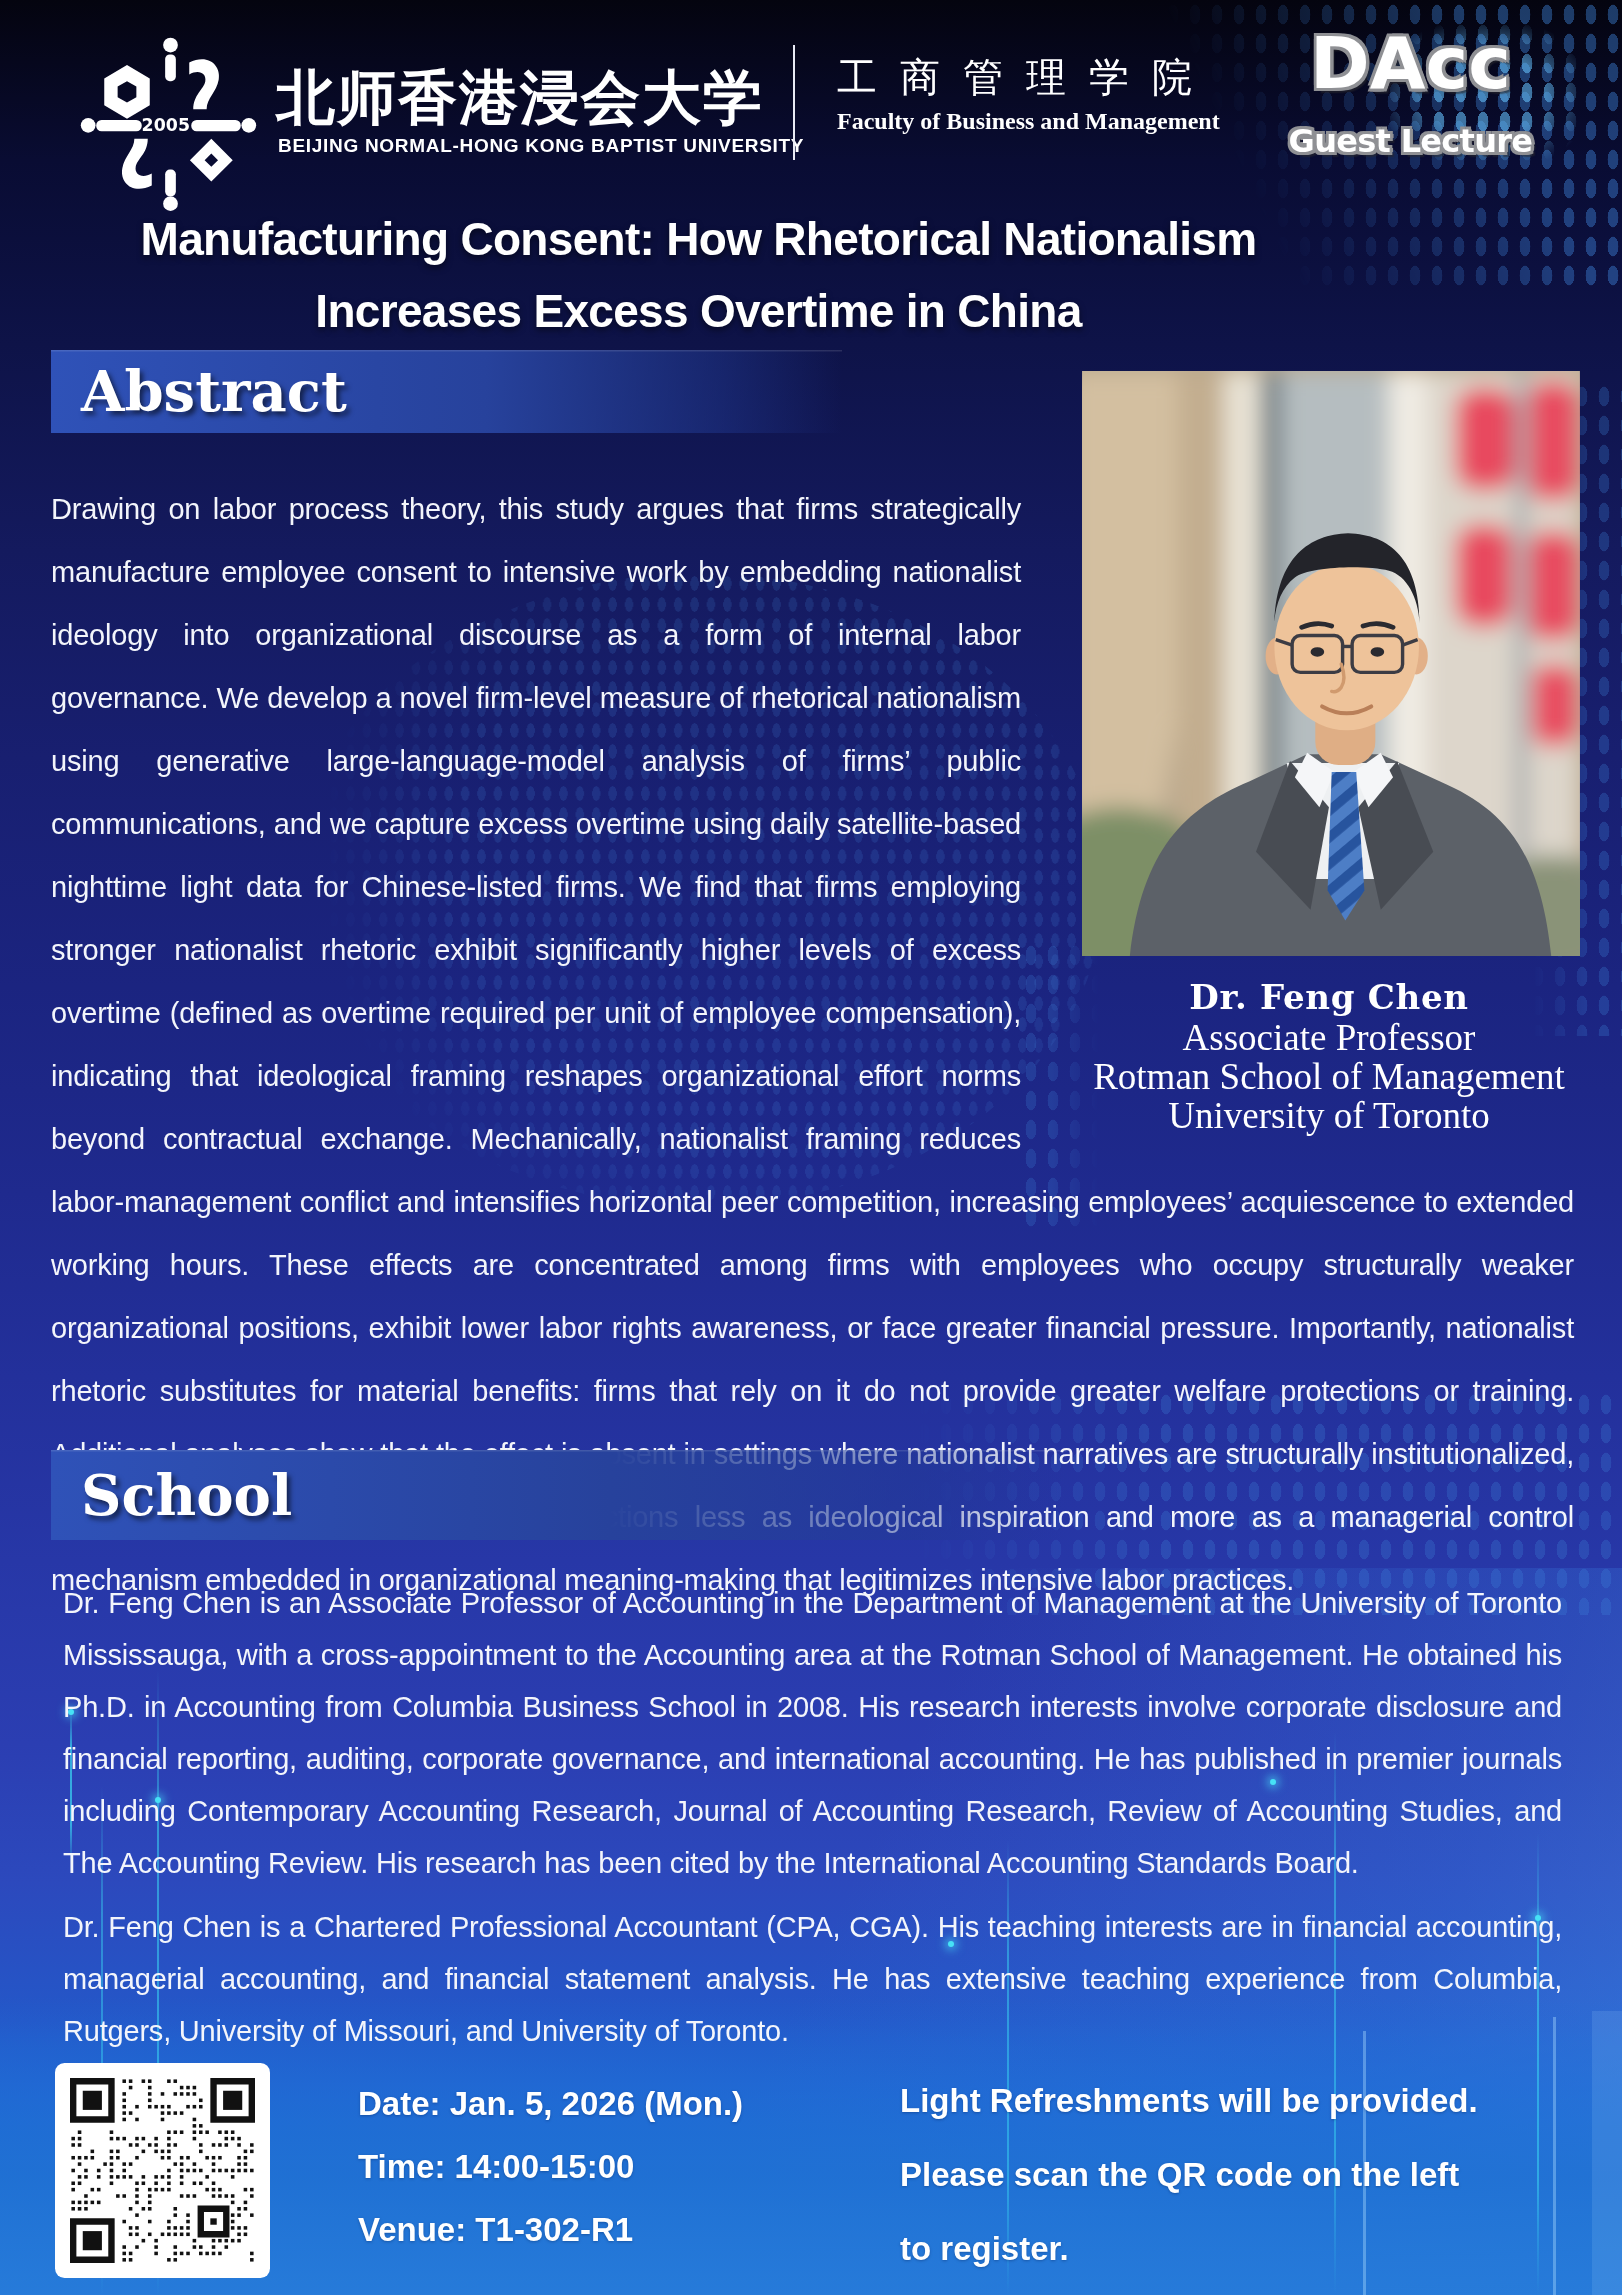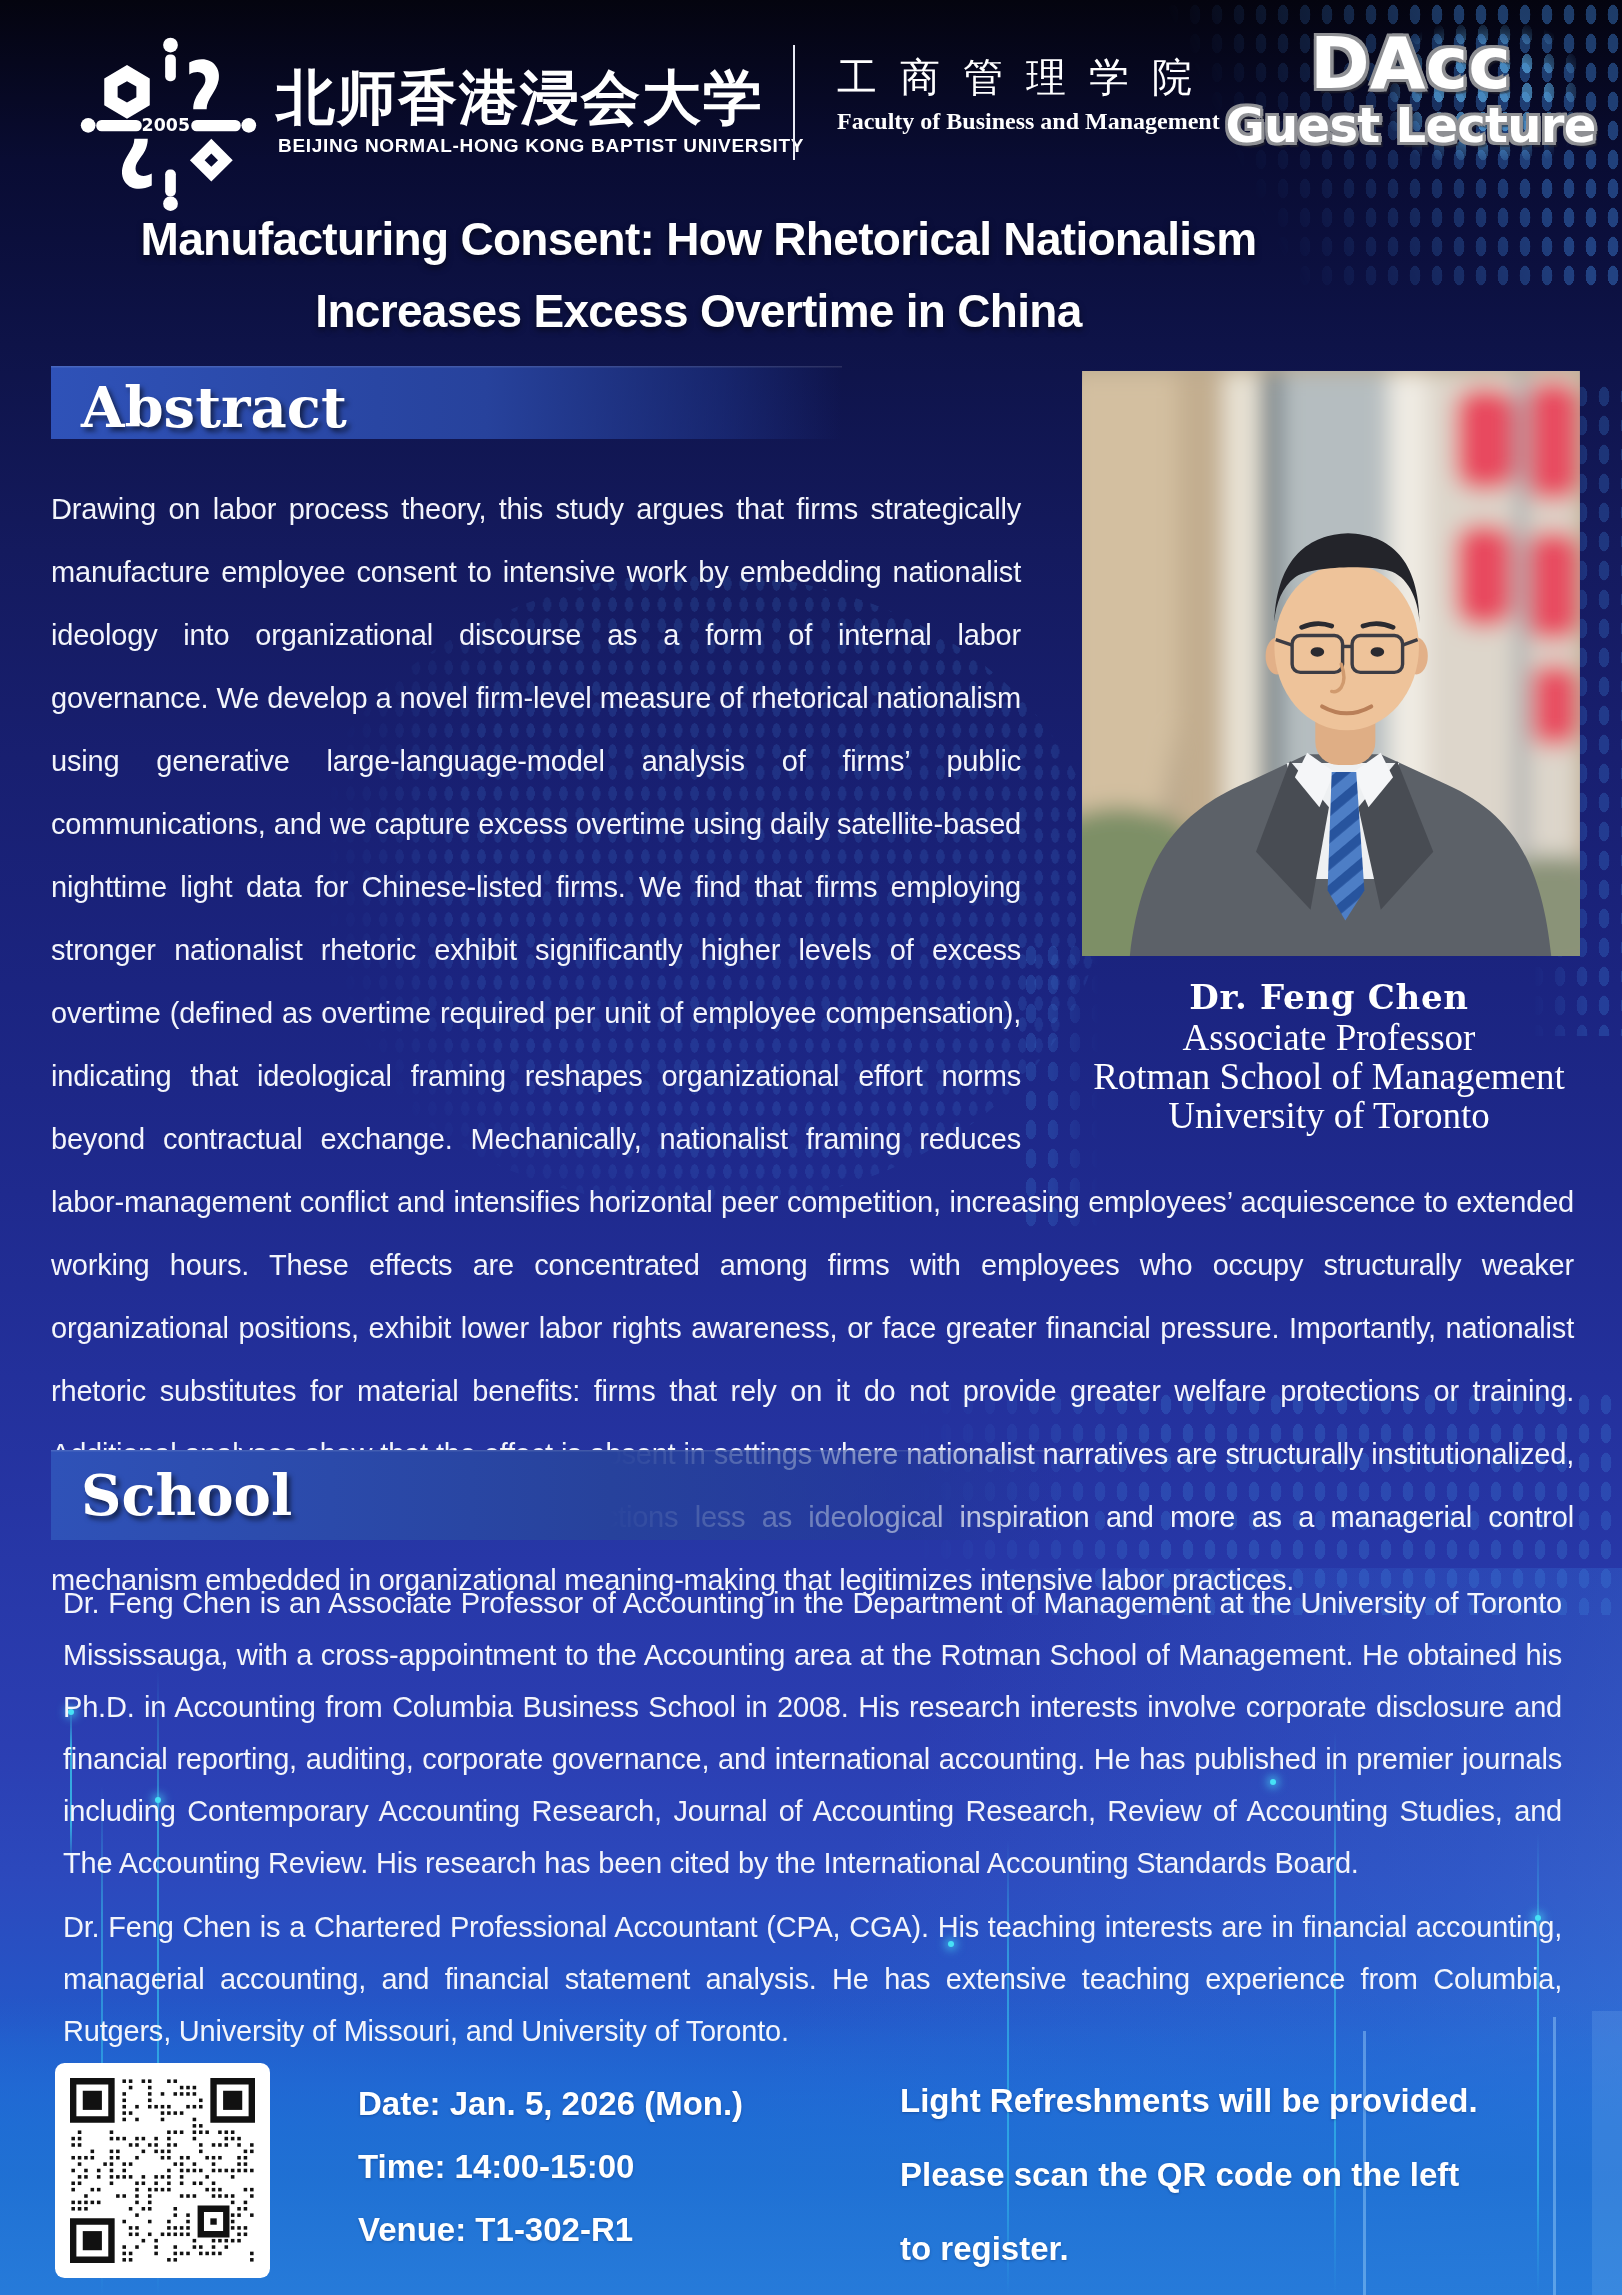--- a/index.html
+++ b/index.html
@@ -58,31 +58,31 @@
     font-family:"Liberation Sans",sans-serif;}
   .uni-en{left:278px;top:135px;font-size:19px;font-weight:bold;letter-spacing:0.7px;}
   .hdr-divider{left:793px;top:45px;width:2px;height:115px;background:#e9ebf5;}
   .fac-cn{left:837px;top:50px;font-size:40px;font-weight:500;letter-spacing:23px;
     font-family:Liberation Mono, monospace;white-space:nowrap;}
   .fac-en{left:837px;top:108px;font-size:24px;font-weight:bold;font-family:"Liberation Serif",serif;}
   .dacc{left:1206px;top:31px;width:409px;text-align:center;
     font-family:"DejaVu Sans",sans-serif;font-weight:bold;color:#fff;
     text-shadow:2.7px 2.7px 0 #8f9094,-2.7px 2.7px 0 #8f9094,2.7px -2.7px 0 #8f9094,-2.7px -2.7px 0 #8f9094,0 3.4px 0 #8f9094,3.4px 0 0 #8f9094,4.1px 4.8px 1.4px rgba(40,40,45,.6);}
   .dacc-l1{font-size:72px;line-height:65px;letter-spacing:0;}
-  .dacc-l2{font-size:48px;line-height:59px;letter-spacing:-0.7px;}
+  .dacc-l2{font-size:32px;line-height:59px;letter-spacing:-0.7px;margin-top:16px;}
 
   
   .title{left:0;top:203px;width:1397px;text-align:center;font-weight:bold;
     font-size:46px;line-height:72px;letter-spacing:-0.7px;
     text-shadow:0 3.4px 6.8px rgba(0,0,0,.5);}
 
   
   .bar{background:linear-gradient(90deg,#2f52b8 0%,#27429c 55%,rgba(33,58,148,.45) 85%,rgba(33,58,148,0) 100%);
     box-shadow:inset 0 1.4px 0 rgba(255,255,255,.12);}
-  .bar-abstract{left:51px;top:366px;width:791px;height:73px;}
+  .bar-abstract{left:51px;top:350px;width:791px;height:83px;}
   .bar-speaker{left:51px;top:1450px;width:1016px;height:90px;}
   .bar-label{font-family:"DejaVu Serif",serif;font-weight:bold;color:#fff;
     padding-left:30px;font-size:56px;
     text-shadow:3.4px 4.1px 4.8px rgba(0,0,0,.55);}
   .bar-abstract .bar-label{line-height:83px;}
   .bar-speaker .bar-label{line-height:90px;}
 
   
   .bodytext{color:#f3f5fb;font-size:29px;text-align:justify;letter-spacing:-0.2px;}
   .abstract-body{left:51px;top:478px;width:1523px;line-height:63px;}

